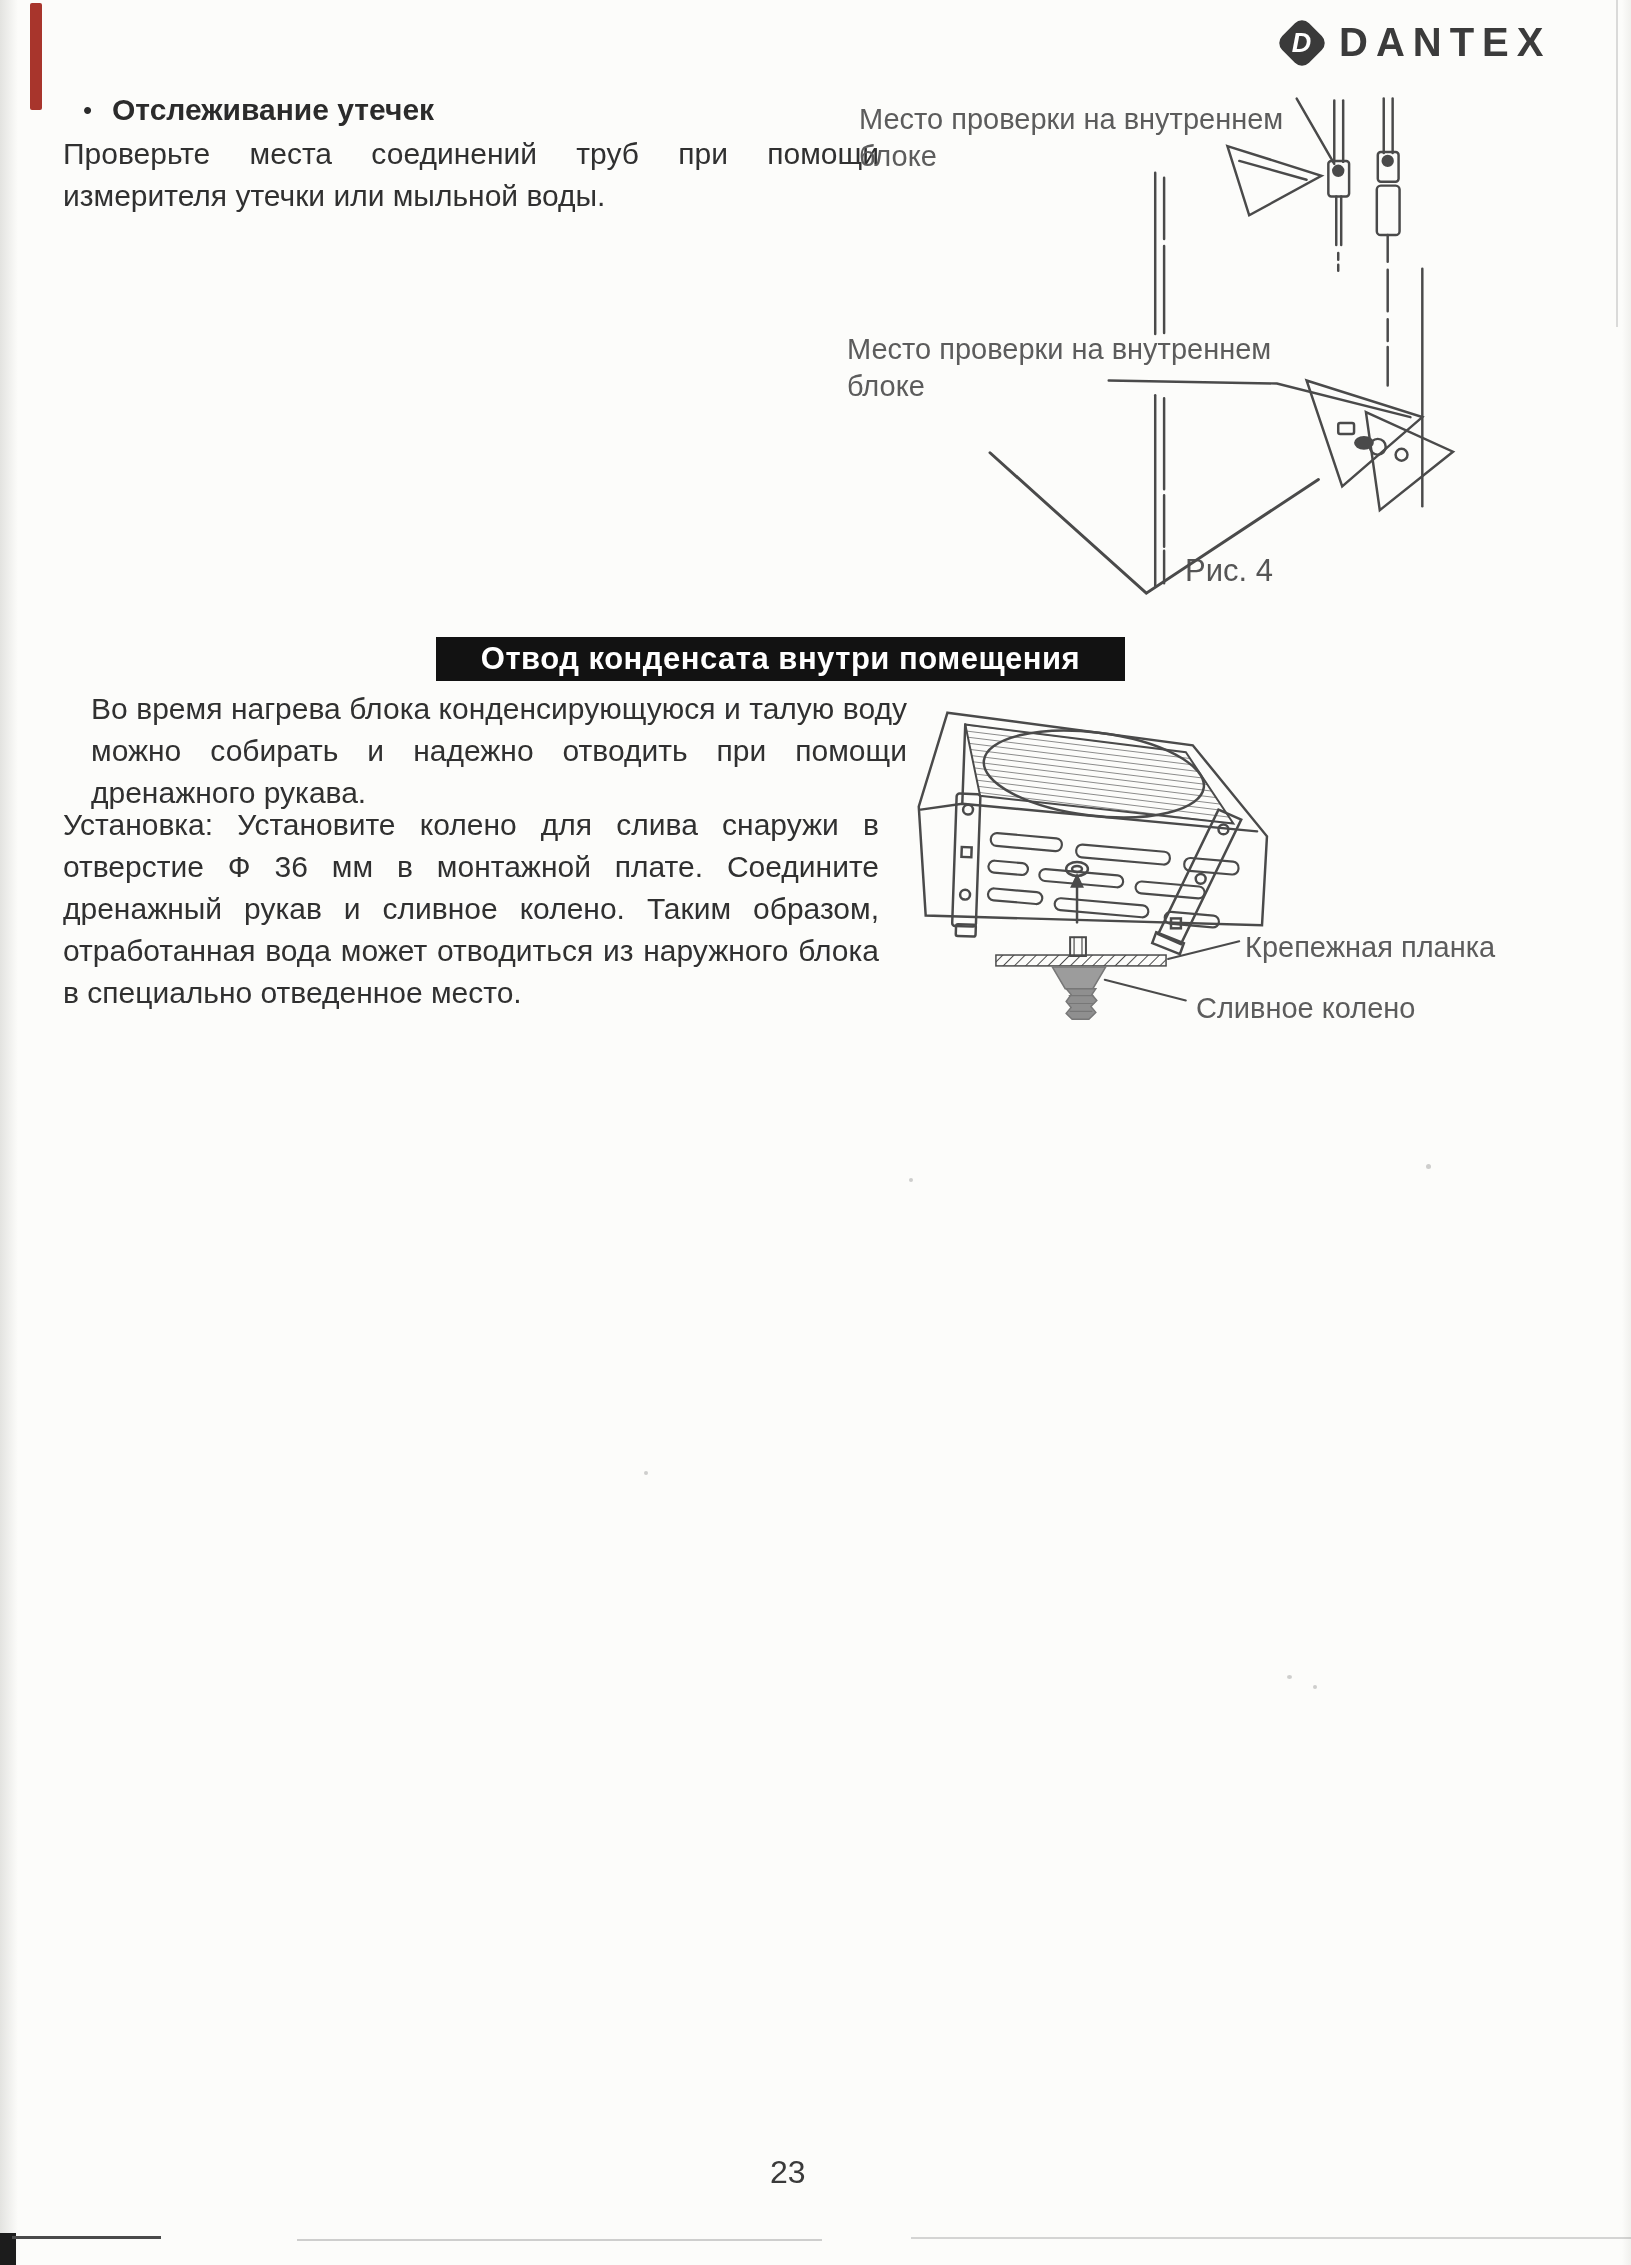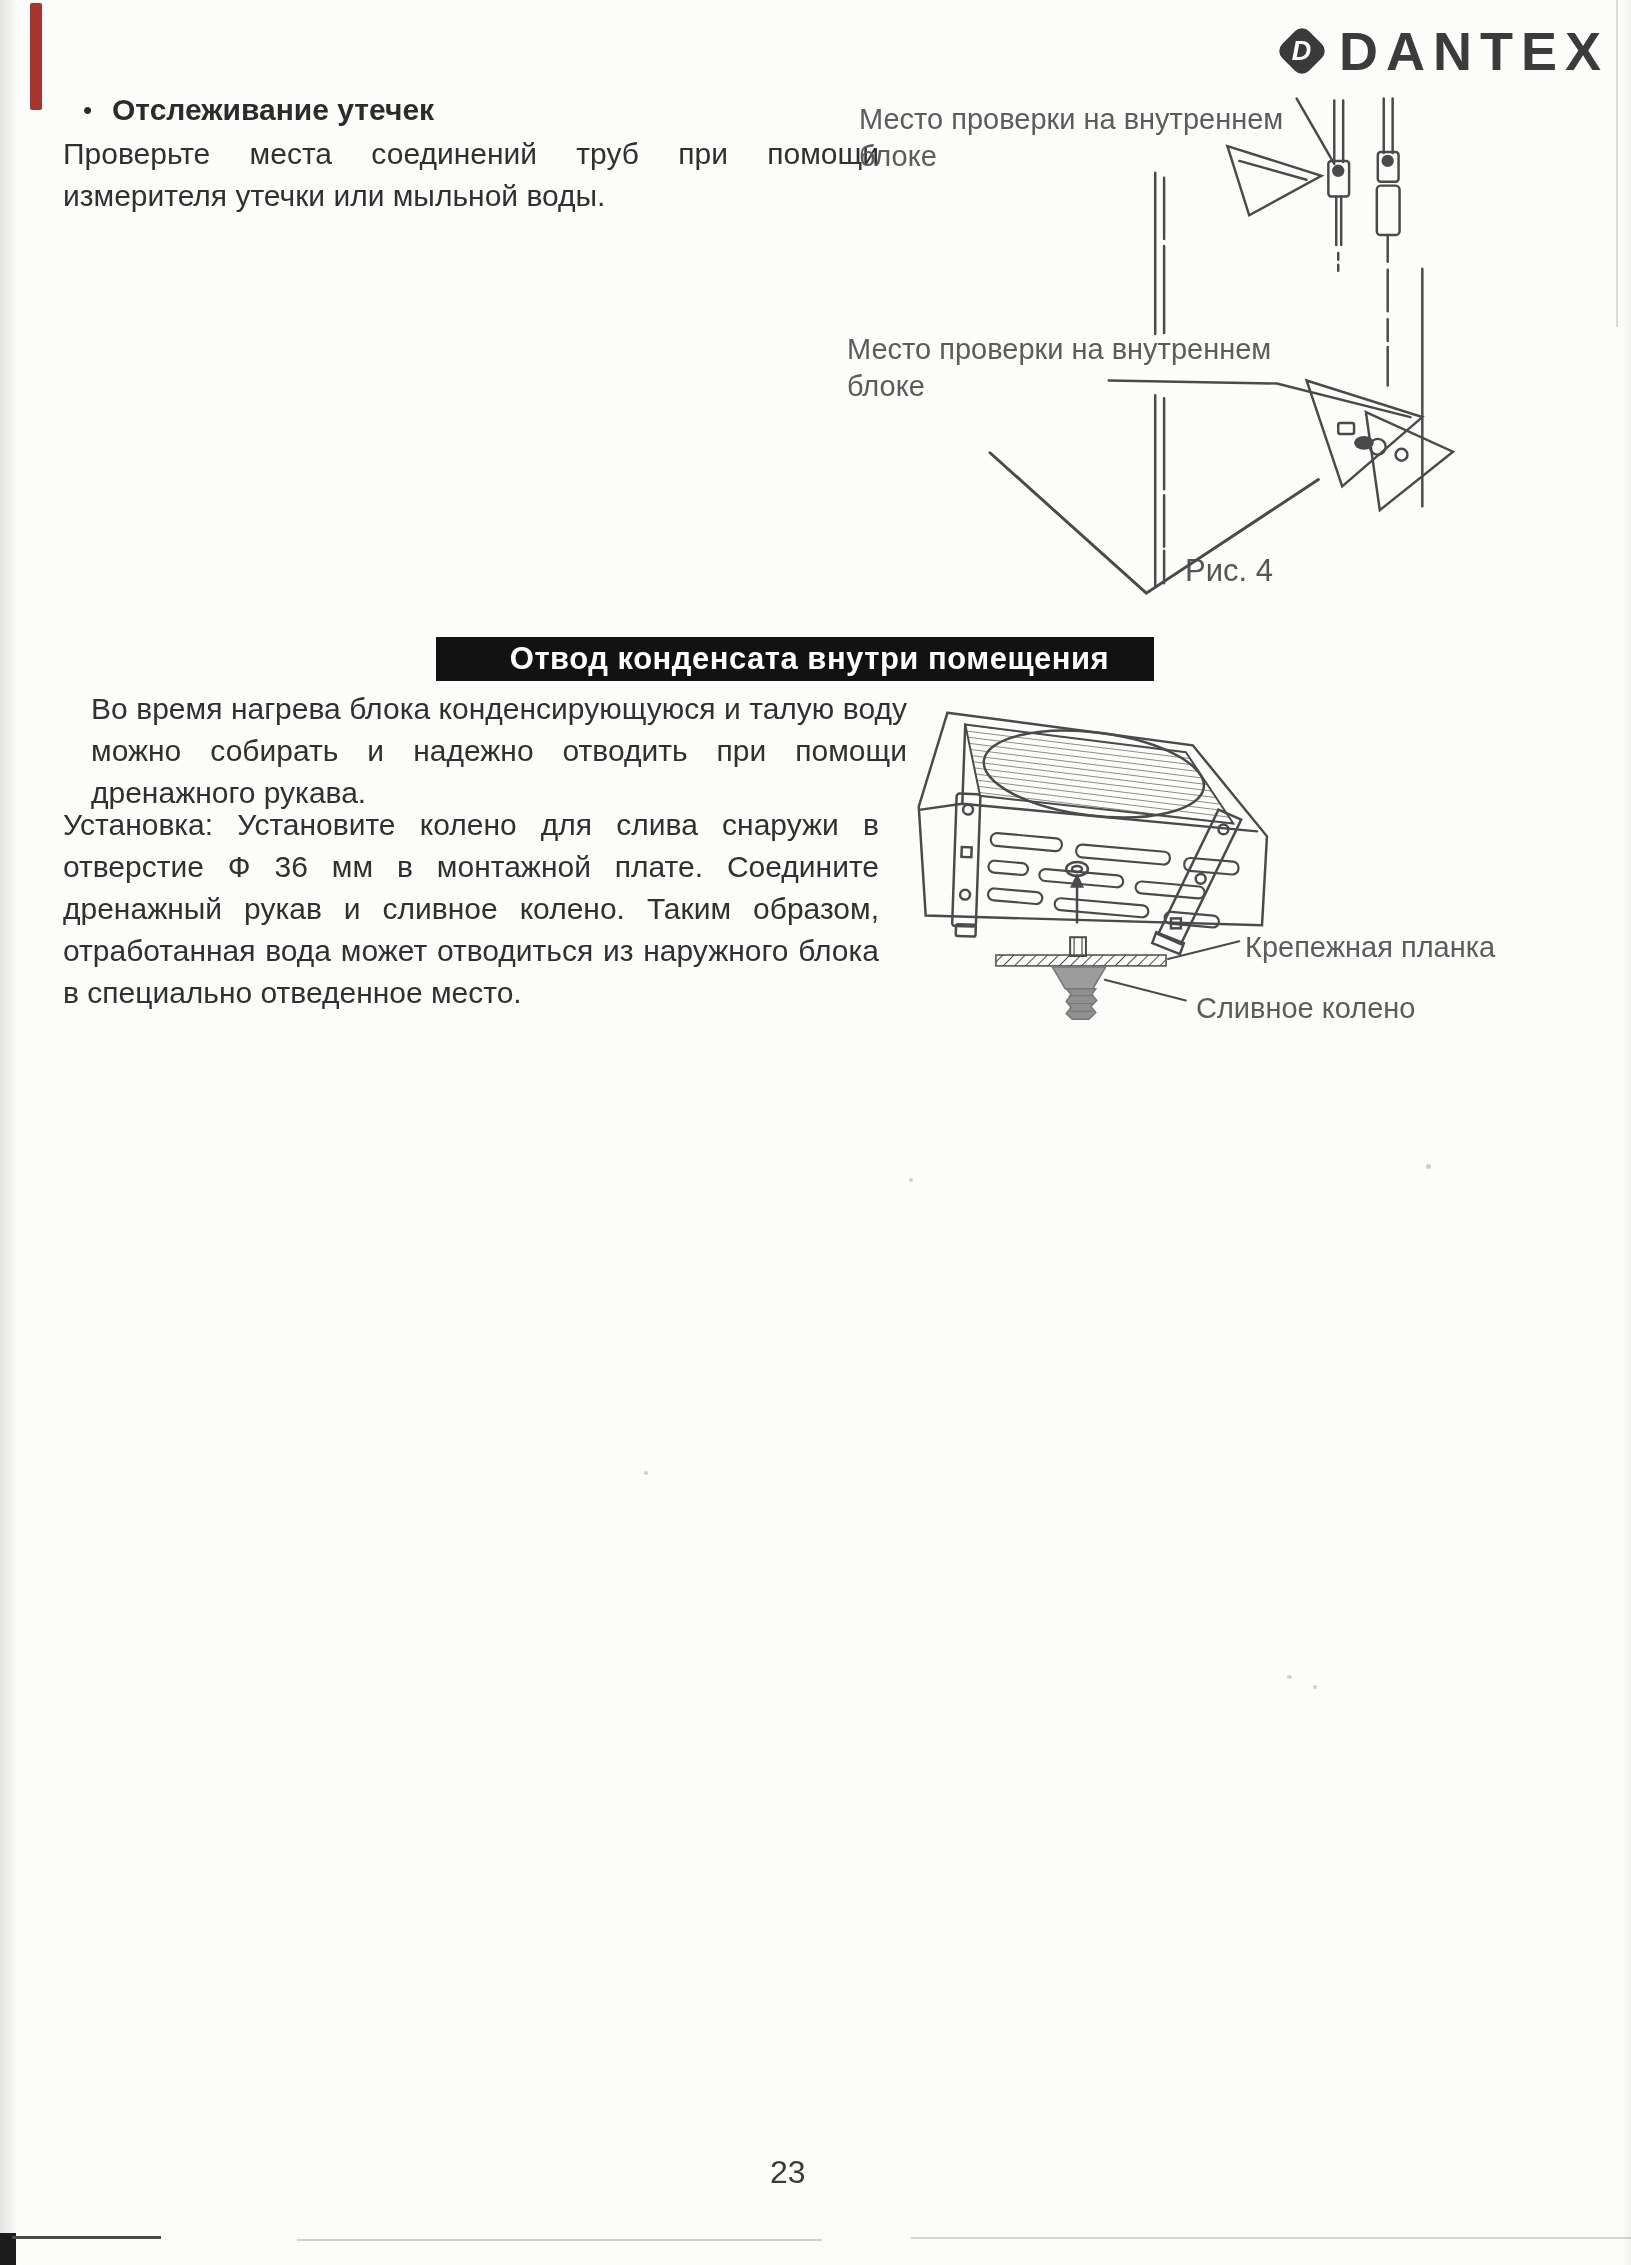--- a/index.html
+++ b/index.html
@@ -19,40 +19,40 @@
   .bottom-line1{position:absolute;left:12px;top:2236px;width:149px;height:3px;background:#4a4a4a;}
   .bottom-line2{position:absolute;left:297px;top:2239px;width:525px;height:2px;background:#8a8a8a;opacity:.4;}
   .bottom-line3{position:absolute;left:911px;top:2237px;width:721px;height:2px;background:#8a8a8a;opacity:.35;}
   .speck{position:absolute;background:#777;border-radius:50%;opacity:.35;}
 
   
   .logo{position:absolute;left:1283px;top:20px;display:flex;align-items:center;}
   .logo-diamond{width:38px;height:38px;background:#3a3a3a;border-radius:10px;
     transform:rotate(45deg);display:flex;align-items:center;justify-content:center;}
   .logo-d{transform:rotate(-45deg);color:#fff;font-weight:bold;font-style:italic;font-size:27px;line-height:1;}
-  .logo-text{margin-left:18px;font-size:54px;font-weight:800;letter-spacing:8px;color:#3b3b3b;}
+  .logo-text{margin-left:18px;font-size:40px;font-weight:800;letter-spacing:8px;color:#3b3b3b;}
 
   
   .bullet{position:absolute;left:83px;top:95px;font-size:26px;color:#2b2b2b;}
   .h-leak{position:absolute;left:112px;top:93px;font-size:30px;font-weight:bold;color:#2b2b2b;}
   .para{position:absolute;left:63px;width:816px;font-size:30px;line-height:42px;
     text-align:justify;text-align-last:left;color:#303030;}
   .p-leak{top:133px;}
   .p-cond1{top:688px;margin-left:28px;}
   .p-cond2{top:804px;}
 
   .fig-label{position:absolute;font-size:29px;line-height:37px;color:#5c5c5c;}
   .fig6-l1{left:859px;top:101px;width:475px;}
   .fig6-l2{left:847px;top:331px;width:475px;}
   .fig6-cap{position:absolute;left:1185px;top:553px;font-size:31px;color:#555;}
   .fig7-l1{left:1245px;top:929px;width:356px;}
   .fig7-l2{left:1196px;top:990px;width:356px;}
 
   .banner{position:absolute;left:436px;top:637px;width:689px;height:44px;background:#121212;
-    display:flex;align-items:center;justify-content:center;padding-left:29px;}
+    display:flex;align-items:center;justify-content:center;}
   .banner span{color:#ffffff;font-size:31px;font-weight:bold;letter-spacing:0.5px;}
 
   .fig6-svg{position:absolute;left:673px;top:59px;}
   .fig7-svg{position:absolute;left:871px;top:683px;}
 
   .page-num{position:absolute;left:770px;top:2154px;font-size:32px;color:#3a3a3a;}
 </style>
 </head>
 <body>
 

